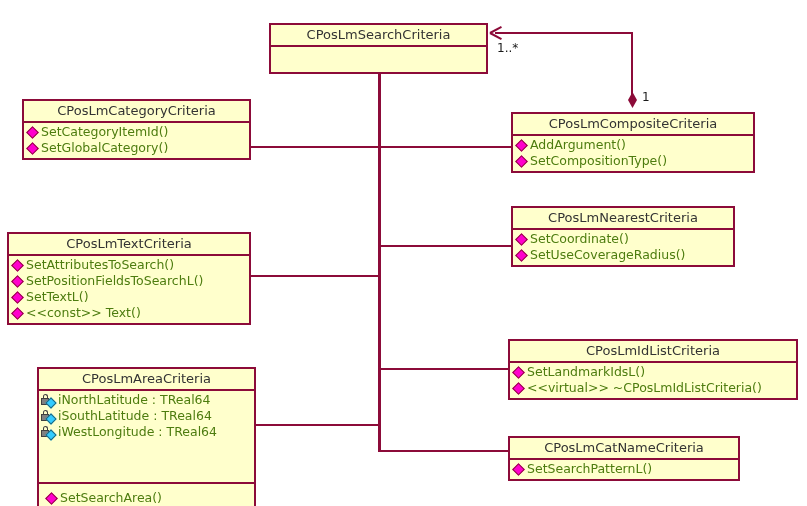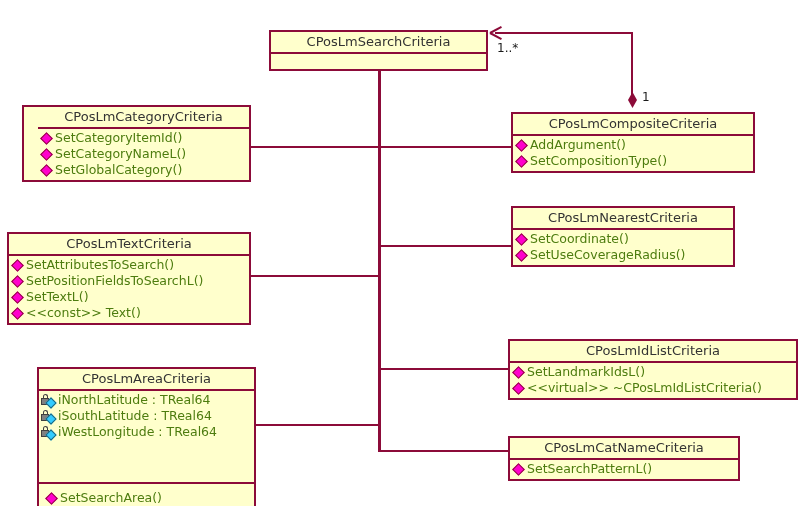--- a/index.html
+++ b/index.html
@@ -202,35 +202,31 @@
   <div class="ln ln-h" style="left:495px; top:32px; width:138px;"></div>
   <div class="ln ln-v" style="left:631px; top:32px; height:66px;"></div>
   <div class="comp-diamond" style="left:628px; top:92px;"></div>
   <div class="arrow-open" style="left:490px; top:32px;">
     <span class="up"></span>
     <span class="down"></span>
   </div>
   <div class="mult-label" style="left:497px; top:41px;">1..*</div>
   <div class="mult-label" style="left:642px; top:90px;">1</div>
 
-  <div class="uml-class" style="left:269px; top:30px; width:219px; height:41px;">
+  <div class="uml-class" style="left:269px; top:23px; width:219px; height:51px;">
     <div class="uml-title">CPosLmSearchCriteria</div>
     <div class="uml-compartment empty"></div>
   </div>
 
-  <div class="uml-class" style="left:22px; top:105px; width:229px;padding-left:14px;">
+  <div class="uml-class" style="left:22px; top:99px; width:229px;">
     <div class="uml-title">CPosLmCategoryCriteria</div>
     <div class="uml-compartment">
       <div class="uml-member">
         <span class="ico ico-op-public"></span>
         <span class="label">SetCategoryItemId()</span>
-      </div>
-      <div class="uml-member">
-        <span class="ico ico-op-public"></span>
-        <span class="label">SetCategoryNameL()</span>
       </div>
       <div class="uml-member">
         <span class="ico ico-op-public"></span>
         <span class="label">SetGlobalCategory()</span>
       </div>
     </div>
   </div>
 
   <div class="uml-class" style="left:7px; top:232px; width:244px;">
     <div class="uml-title">CPosLmTextCriteria</div>

